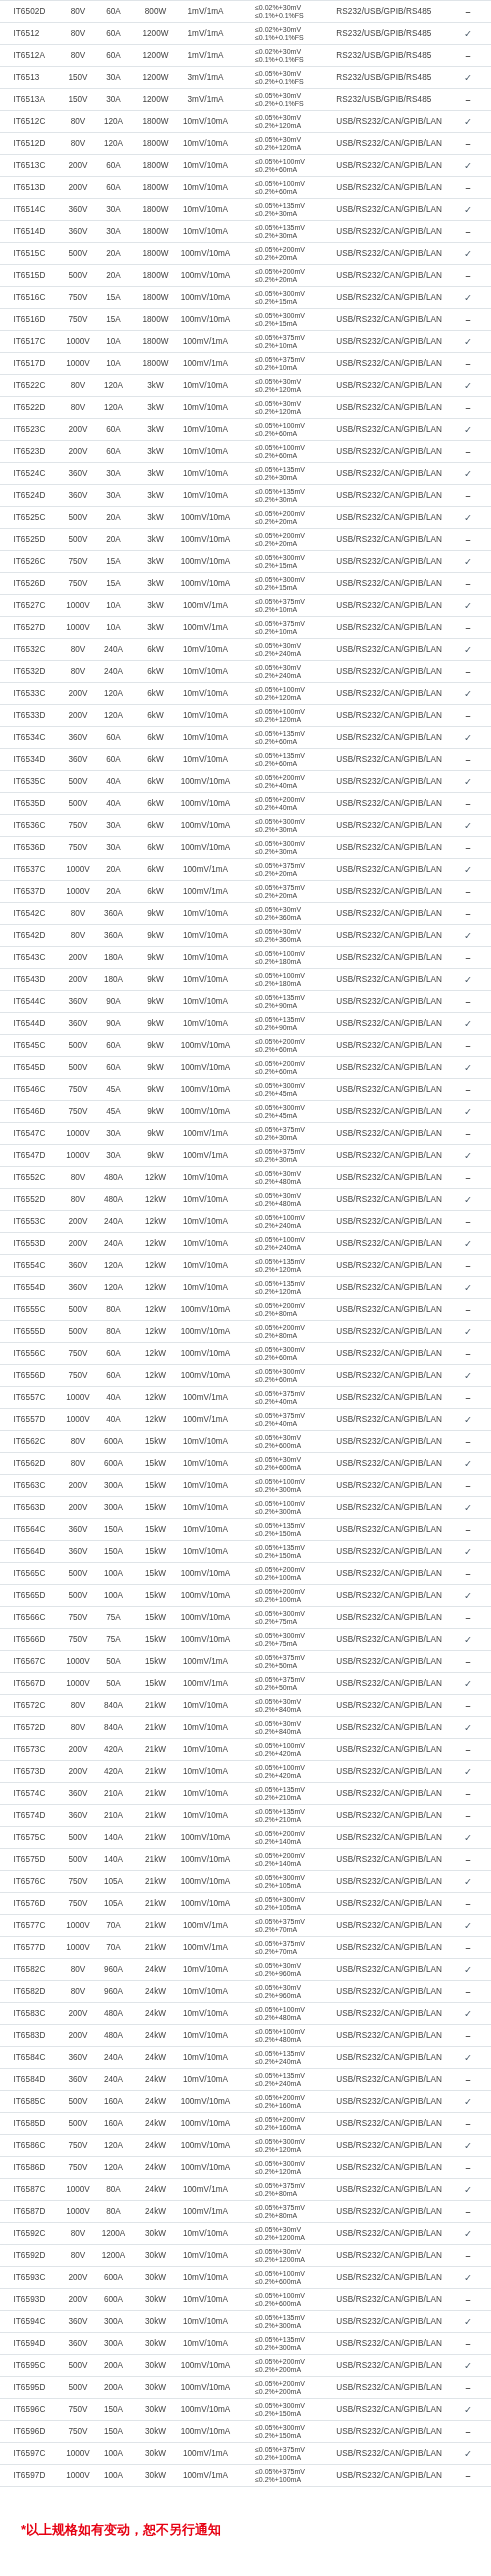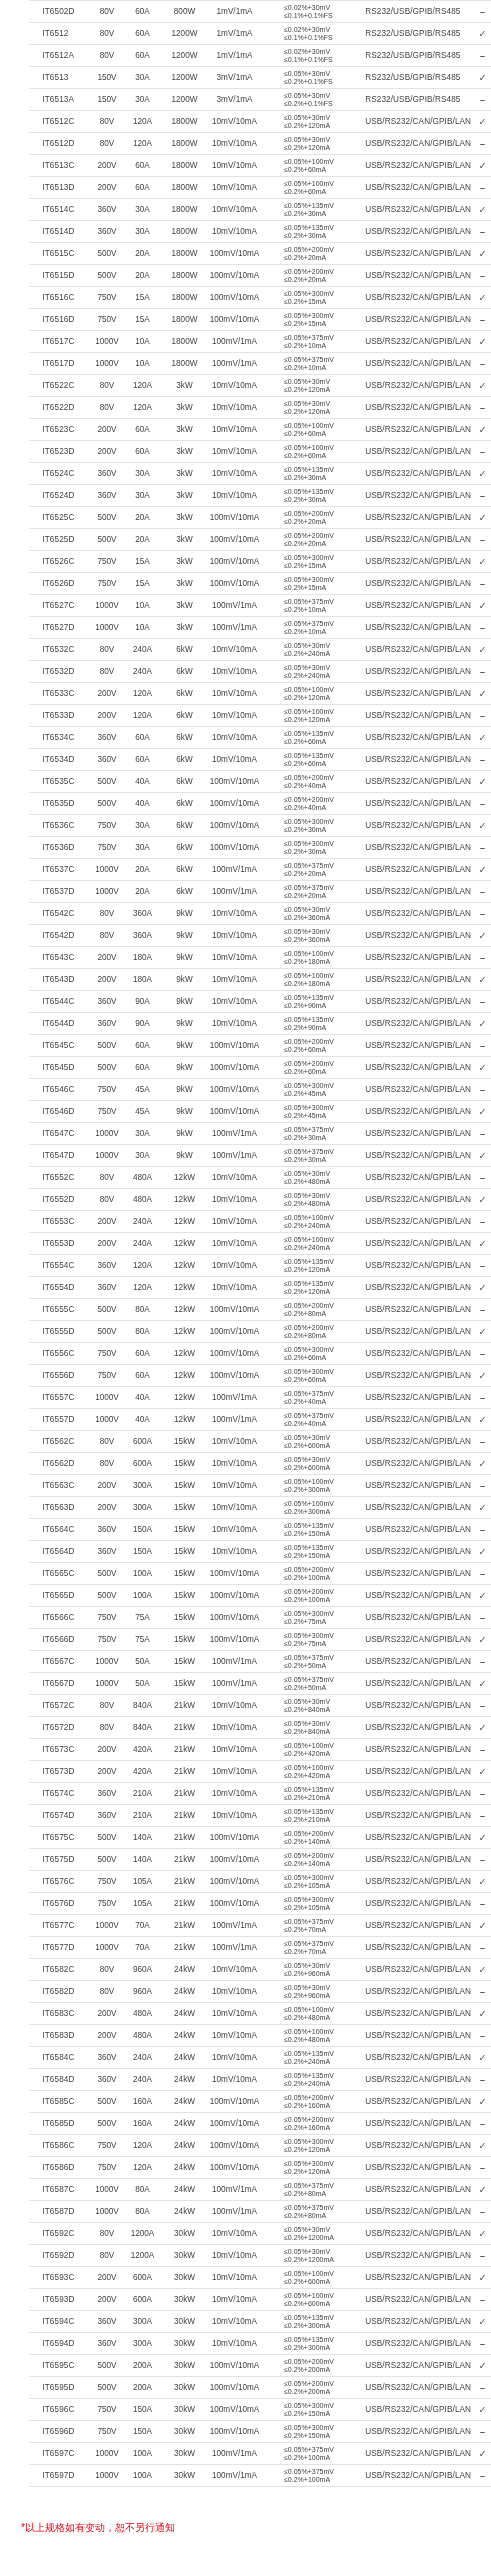--- a/index.html
+++ b/index.html
@@ -1,40 +1,40 @@
 <!DOCTYPE html>
 <html style="font-size:12px"><head>
 <meta charset="utf-8">
 <style>
   html,body{margin:0;padding:0;}
   body{
     width:492px;height:2576px;background:#ffffff;
     font-family:"Liberation Sans","DejaVu Sans",sans-serif;
     color:#3f3f3f;
   }
-  .spec-table{border-top:0.7px solid #dfe4e8;margin-left:29px;}
+  .spec-table{border-top:0.7px solid #dfe4e8;}
   .row{
     display:grid;
     grid-template-columns:63px 30px 41px 43px 57px 97px 113px 1fr;
     height:22px;box-sizing:border-box;
     align-items:center;
     border-bottom:0.7px solid #dfe4e8;
     font-size:8.2px;
   }
   .cell{white-space:nowrap;overflow:visible;}
   .cell.model{padding-left:13.4px;letter-spacing:0.1px;}
   .cell.voltage,.cell.current,.cell.power,.cell.resolution{text-align:center;}
   .cell.accuracy{font-size:7px;line-height:7.8px;padding-left:21px;}
   .cell.interfaces{padding-left:5.2px;letter-spacing:0.1px;}
   .cell.flag{text-align:center;}
   .cell.flag.check{color:#4d5d6b;font-size:9.7px;}
   .cell.flag.dash{color:#4a4a4a;font-size:9px;font-weight:bold;}
   .footer-note{
     padding:34px 0 0 21px;
-    font-size:10px;font-weight:normal;color:#e60012;
+    font-size:13px;font-weight:bold;color:#e60012;
   }
 </style>
 </head>
 <body>
 
 <div class="spec-table">
   <div class="row">
     <div class="cell model">IT6502D</div>
     <div class="cell voltage">80V</div>
     <div class="cell current">60A</div>

